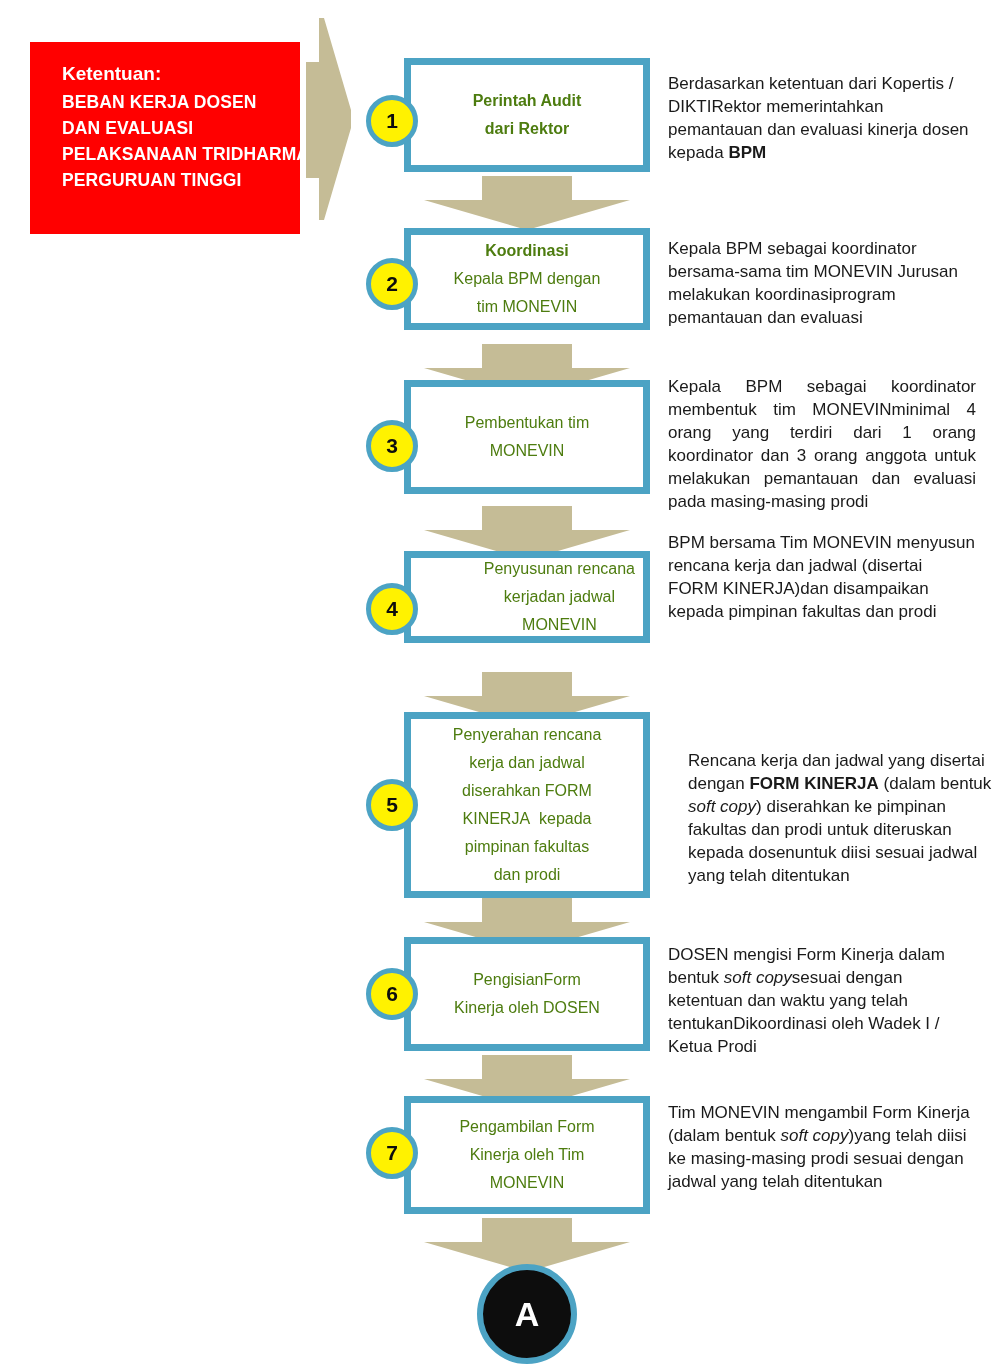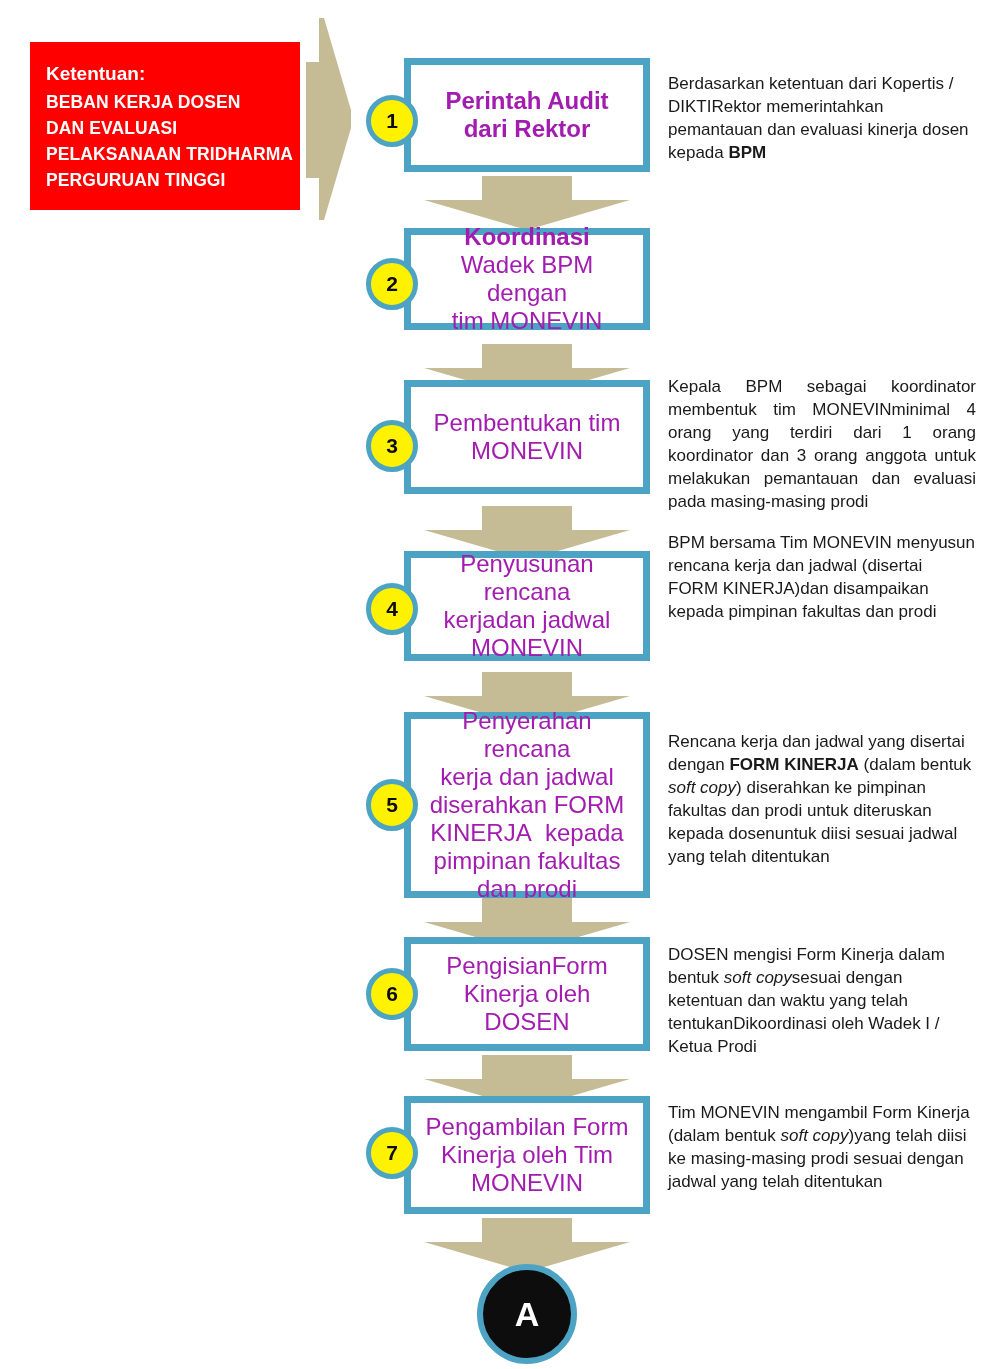--- a/index.html
+++ b/index.html
@@ -14,25 +14,25 @@
     font-family: "Liberation Sans", sans-serif;
     overflow: hidden;
   }
 
   
   .callout {
     position: absolute;
     left: 30px;
     top: 42px;
     width: 270px;
-    height: 168px;
+    height: 192px;
     background: #FF0000;
     color: #ffffff;
     box-sizing: border-box;
-    padding: 18px 16px 0 16px;
+    padding: 18px 16px 0 32px;
   }
   .callout-line {
     font-size: 17.5px;
     font-weight: bold;
     line-height: 26px;
     letter-spacing: 0.1px;
     white-space: nowrap;
   }
   .callout-title {
     font-size: 19px;
@@ -66,23 +66,23 @@
     box-sizing: border-box;
     border: 7px solid #4CA3C4;
     background: #ffffff;
     display: flex;
     align-items: center;
     justify-content: center;
     text-align: center;
     width: 246px;
   }
   .box-text {
-    font-size: 24px;
+    font-size: 16px;
     line-height: 28px;
-    color: #a21caf;
+    color: #4d7c0f;
     padding: 0 8px;
   }
   .box-text .bold-line {
     font-weight: bold;
     display: block;
   }
 
   
   .badge {
     position: absolute;
@@ -172,25 +172,26 @@
 
   <div class="down-arrow" style="top:176px;">
     <svg width="206" height="54" viewBox="0 0 206 54" xmlns="http://www.w3.org/2000/svg">
       <polygon points="58,0 148,0 148,24 206,24 103,54 0,24 58,24" fill="#C5BC96"></polygon>
     </svg>
   </div>
 
   <div class="box" style="top:228px;height:102px;">
     <div class="box-text">
       <span class="bold-line">Koordinasi</span>
-      <span>Wadek BPM dengan</span><br>
+      <span>Kepala BPM dengan</span><br>
       <span>tim MONEVIN</span>
     </div>
   </div>
   <div class="badge" style="top:258px;">2</div>
+  <div class="desc" style="top:237px;">Kepala BPM sebagai koordinator bersama-sama tim MONEVIN Jurusan melakukan koordinasiprogram pemantauan dan evaluasi</div>
 
   <div class="down-arrow" style="top:344px;">
     <svg width="206" height="54" viewBox="0 0 206 54" xmlns="http://www.w3.org/2000/svg">
       <polygon points="58,0 148,0 148,24 206,24 103,54 0,24 58,24" fill="#C5BC96"></polygon>
     </svg>
   </div>
 
   <div class="box" style="top:380px;height:114px;">
     <div class="box-text">
       <span>Pembentukan tim</span><br>
@@ -199,21 +200,21 @@
   </div>
   <div class="badge" style="top:420px;">3</div>
   <div class="desc justify" style="top:375px;">Kepala BPM sebagai koordinator membentuk tim MONEVINminimal 4 orang yang terdiri dari 1 orang koordinator dan 3 orang anggota untuk melakukan pemantauan dan evaluasi pada masing-masing prodi</div>
 
   <div class="down-arrow" style="top:506px;">
     <svg width="206" height="54" viewBox="0 0 206 54" xmlns="http://www.w3.org/2000/svg">
       <polygon points="58,0 148,0 148,24 206,24 103,54 0,24 58,24" fill="#C5BC96"></polygon>
     </svg>
   </div>
 
-  <div class="box" style="top:551px;height:110px;">
+  <div class="box" style="top:551px;height:92px;justify-content:flex-end;">
     <div class="box-text">
       <span>Penyusunan rencana</span><br>
       <span>kerjadan jadwal</span><br>
       <span>MONEVIN</span>
     </div>
   </div>
   <div class="badge" style="top:583px;">4</div>
   <div class="desc" style="top:531px;">BPM bersama Tim MONEVIN menyusun rencana kerja dan jadwal (disertai FORM KINERJA)dan disampaikan kepada pimpinan fakultas dan prodi</div>
 
   <div class="down-arrow" style="top:672px;">
@@ -226,21 +227,21 @@
     <div class="box-text">
       <span>Penyerahan rencana</span><br>
       <span>kerja dan jadwal</span><br>
       <span>diserahkan FORM</span><br>
       <span>KINERJA&nbsp; kepada</span><br>
       <span>pimpinan fakultas</span><br>
       <span>dan prodi</span>
     </div>
   </div>
   <div class="badge" style="top:779px;">5</div>
-  <div class="desc" style="top:730px;">Rencana kerja dan jadwal yang disertai dengan <b>FORM KINERJA</b> (dalam bentuk <i>soft copy</i>) diserahkan ke pimpinan fakultas dan prodi untuk diteruskan kepada dosenuntuk diisi sesuai jadwal yang telah ditentukan</div>
+  <div class="desc" style="top:749px;margin-left:20px;">Rencana kerja dan jadwal yang disertai dengan <b>FORM KINERJA</b> (dalam bentuk <i>soft copy</i>) diserahkan ke pimpinan fakultas dan prodi untuk diteruskan kepada dosenuntuk diisi sesuai jadwal yang telah ditentukan</div>
 
   <div class="down-arrow" style="top:898px;">
     <svg width="206" height="54" viewBox="0 0 206 54" xmlns="http://www.w3.org/2000/svg">
       <polygon points="58,0 148,0 148,24 206,24 103,54 0,24 58,24" fill="#C5BC96"></polygon>
     </svg>
   </div>
 
   <div class="box" style="top:937px;height:114px;">
     <div class="box-text">
       <span>PengisianForm</span><br>

